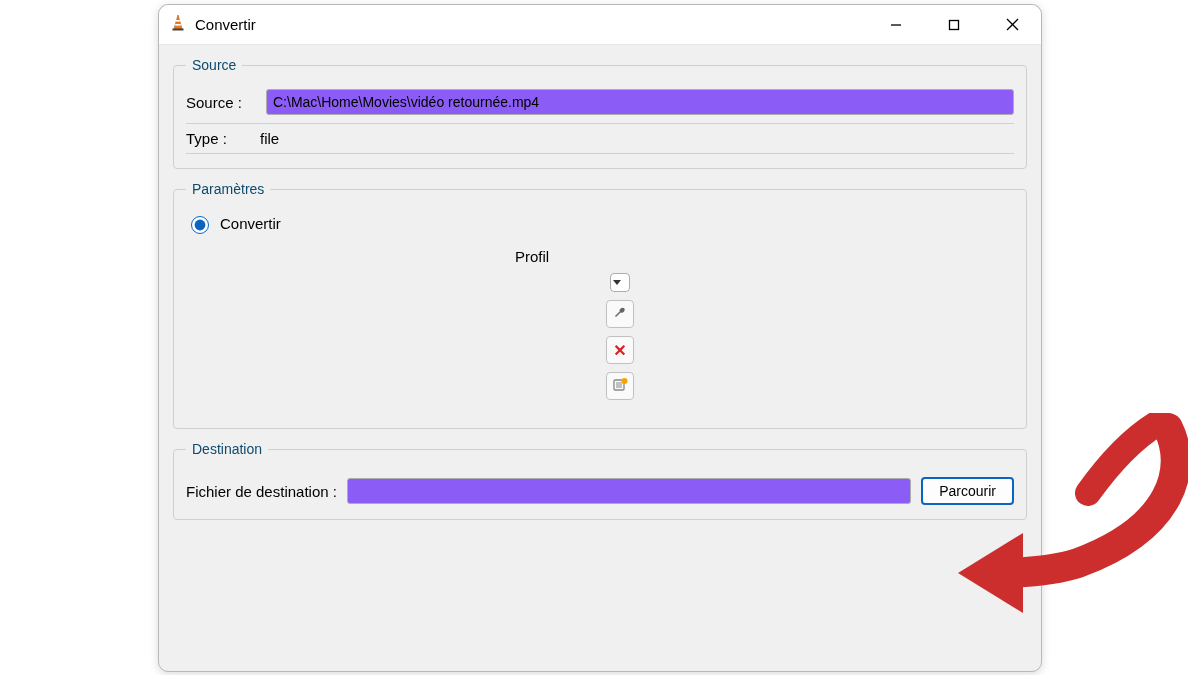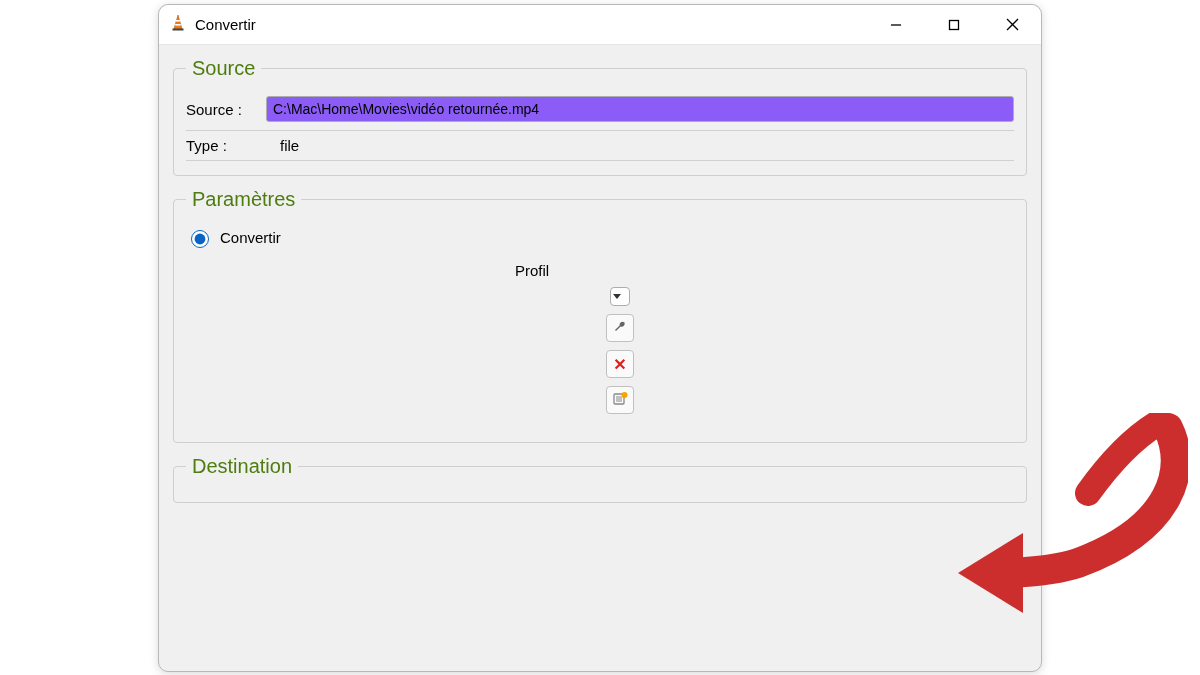--- a/index.html
+++ b/index.html
@@ -54,22 +54,22 @@
   }
   fieldset.group {
     border: 1px solid #cfcfcf;
     border-radius: 4px;
     padding: 10px 12px 14px 12px;
     margin: 0;
     background: #f0f0f0;
   }
   fieldset.group > legend {
     padding: 0 6px;
-    font-size: 20px;
-    color: #4d7c0f;
+    font-size: 14px;
+    color: #0c4a6e;
   }
   .row {
     display: flex; align-items: center;
     gap: 12px;
     margin-top: 6px;
   }
   .label {
     white-space: nowrap;
   }
   .text-input {
@@ -84,21 +84,20 @@
   .source-box .source-row {
     display: flex; align-items: center;
   }
   .source-box .source-row .label { width: 68px; }
   .source-box .type-row {
     display: flex; 
     border-top: 1px solid #d0d0d0;
     border-bottom: 1px solid #d0d0d0;
     padding: 6px 0;
     margin-top: 8px;
-    gap: 20px;
   }
   .source-box .type-row .label { width: 68px; }
   .source-box .type-row .value { margin-left: 6px; }
   .radio-row, .check-row {
     display: flex; align-items: center;
     gap: 8px;
     margin: 6px 0;
   }
   .check-row { margin-left: 24px; }
   input[type=radio], input[type=checkbox] {
@@ -248,20 +247,25 @@
               <circle cx="12.5" cy="4" r="3" fill="#f7a400"></circle>
             </svg>
           </span>
         </div>
       </div>
 
     </fieldset>
 
     <fieldset class="group">
       <legend>Destination</legend>
+      <div class="dest-row">
+        <span class="label">Fichier de destination :</span>
+        <input type="text" class="text-input" value="" style="">
+        <button class="btn highlight">Parcourir</button>
+      </div>
     </fieldset>
 
   </div>
 
 
 </div>
 
 <div class="arrow-overlay">
   <svg width="230" height="200" viewBox="0 0 230 200">
     <path d="M210 15

